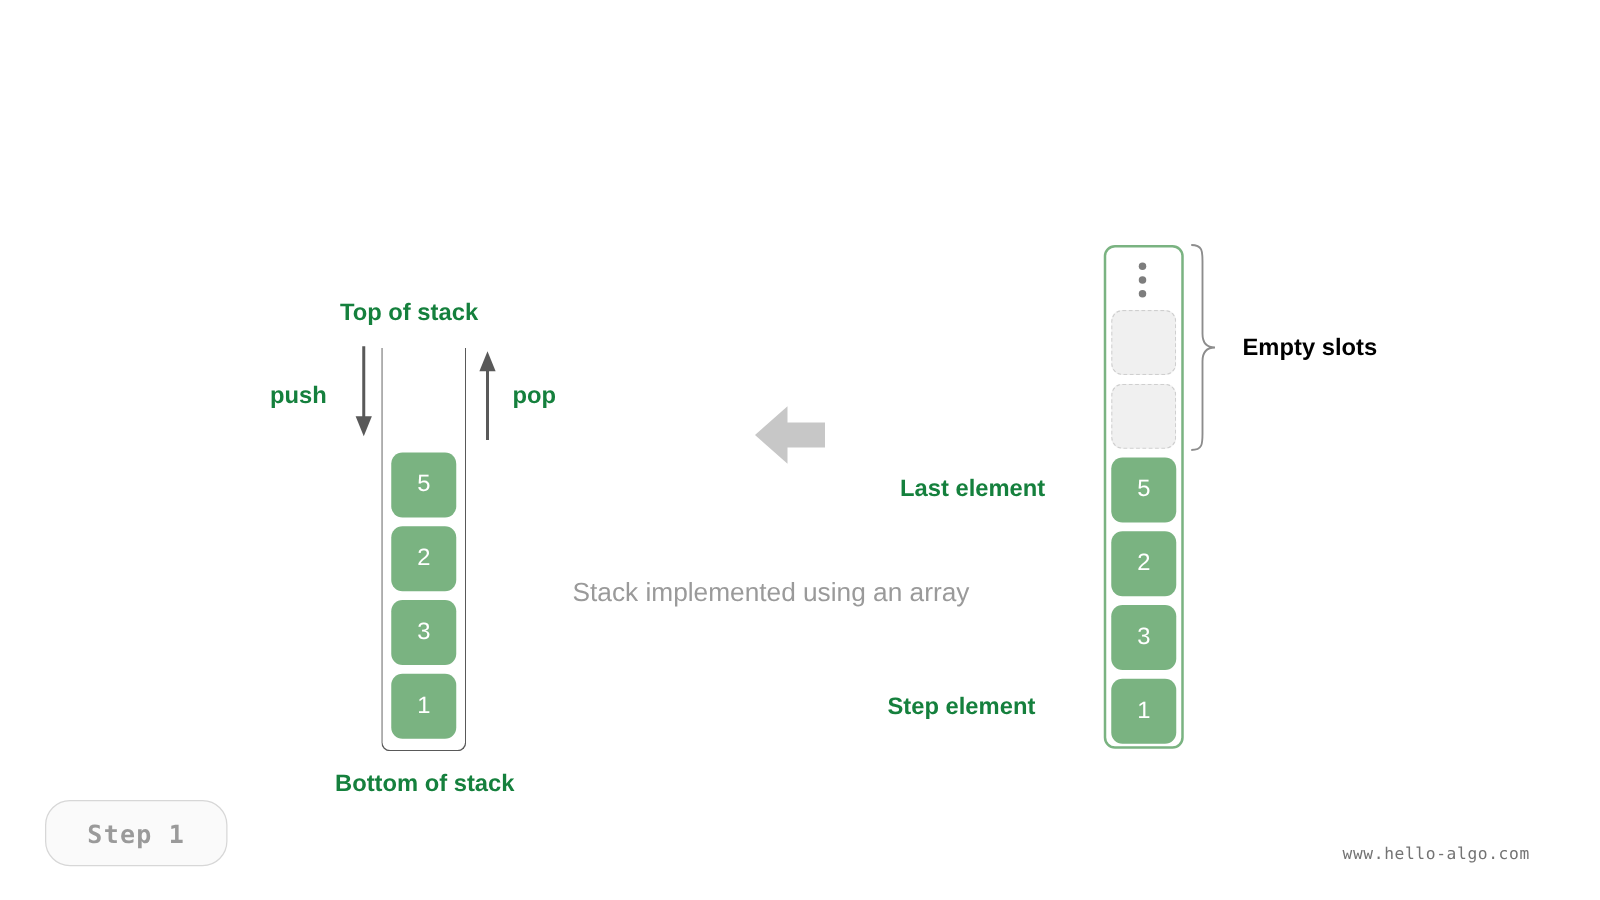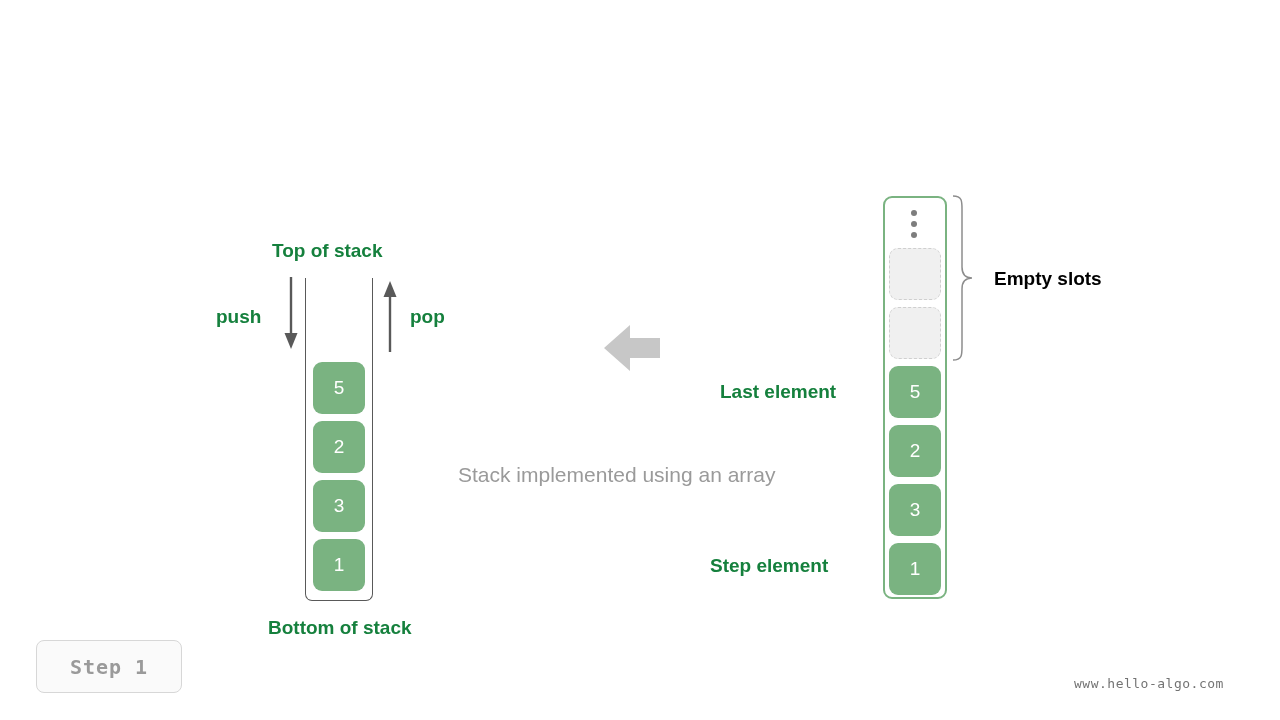--- a/index.html
+++ b/index.html
@@ -150,21 +150,21 @@
   #empty-brace { position: absolute; left: 950px; top: 193px; }
 
   
   #step-badge {
     position: absolute;
     left: 36px;
     top: 640px;
     width: 146px;
     height: 53px;
     border: 1.3px solid #d7d7d7;
-    border-radius: 8px;
+    border-radius: 20px;
     background: #fafafa;
     display: flex;
     align-items: center;
     justify-content: center;
     box-sizing: border-box;
   }
   #step-badge span {
     font-family: "DejaVu Sans Mono", monospace;
     font-weight: bold;
     font-size: 20px;

